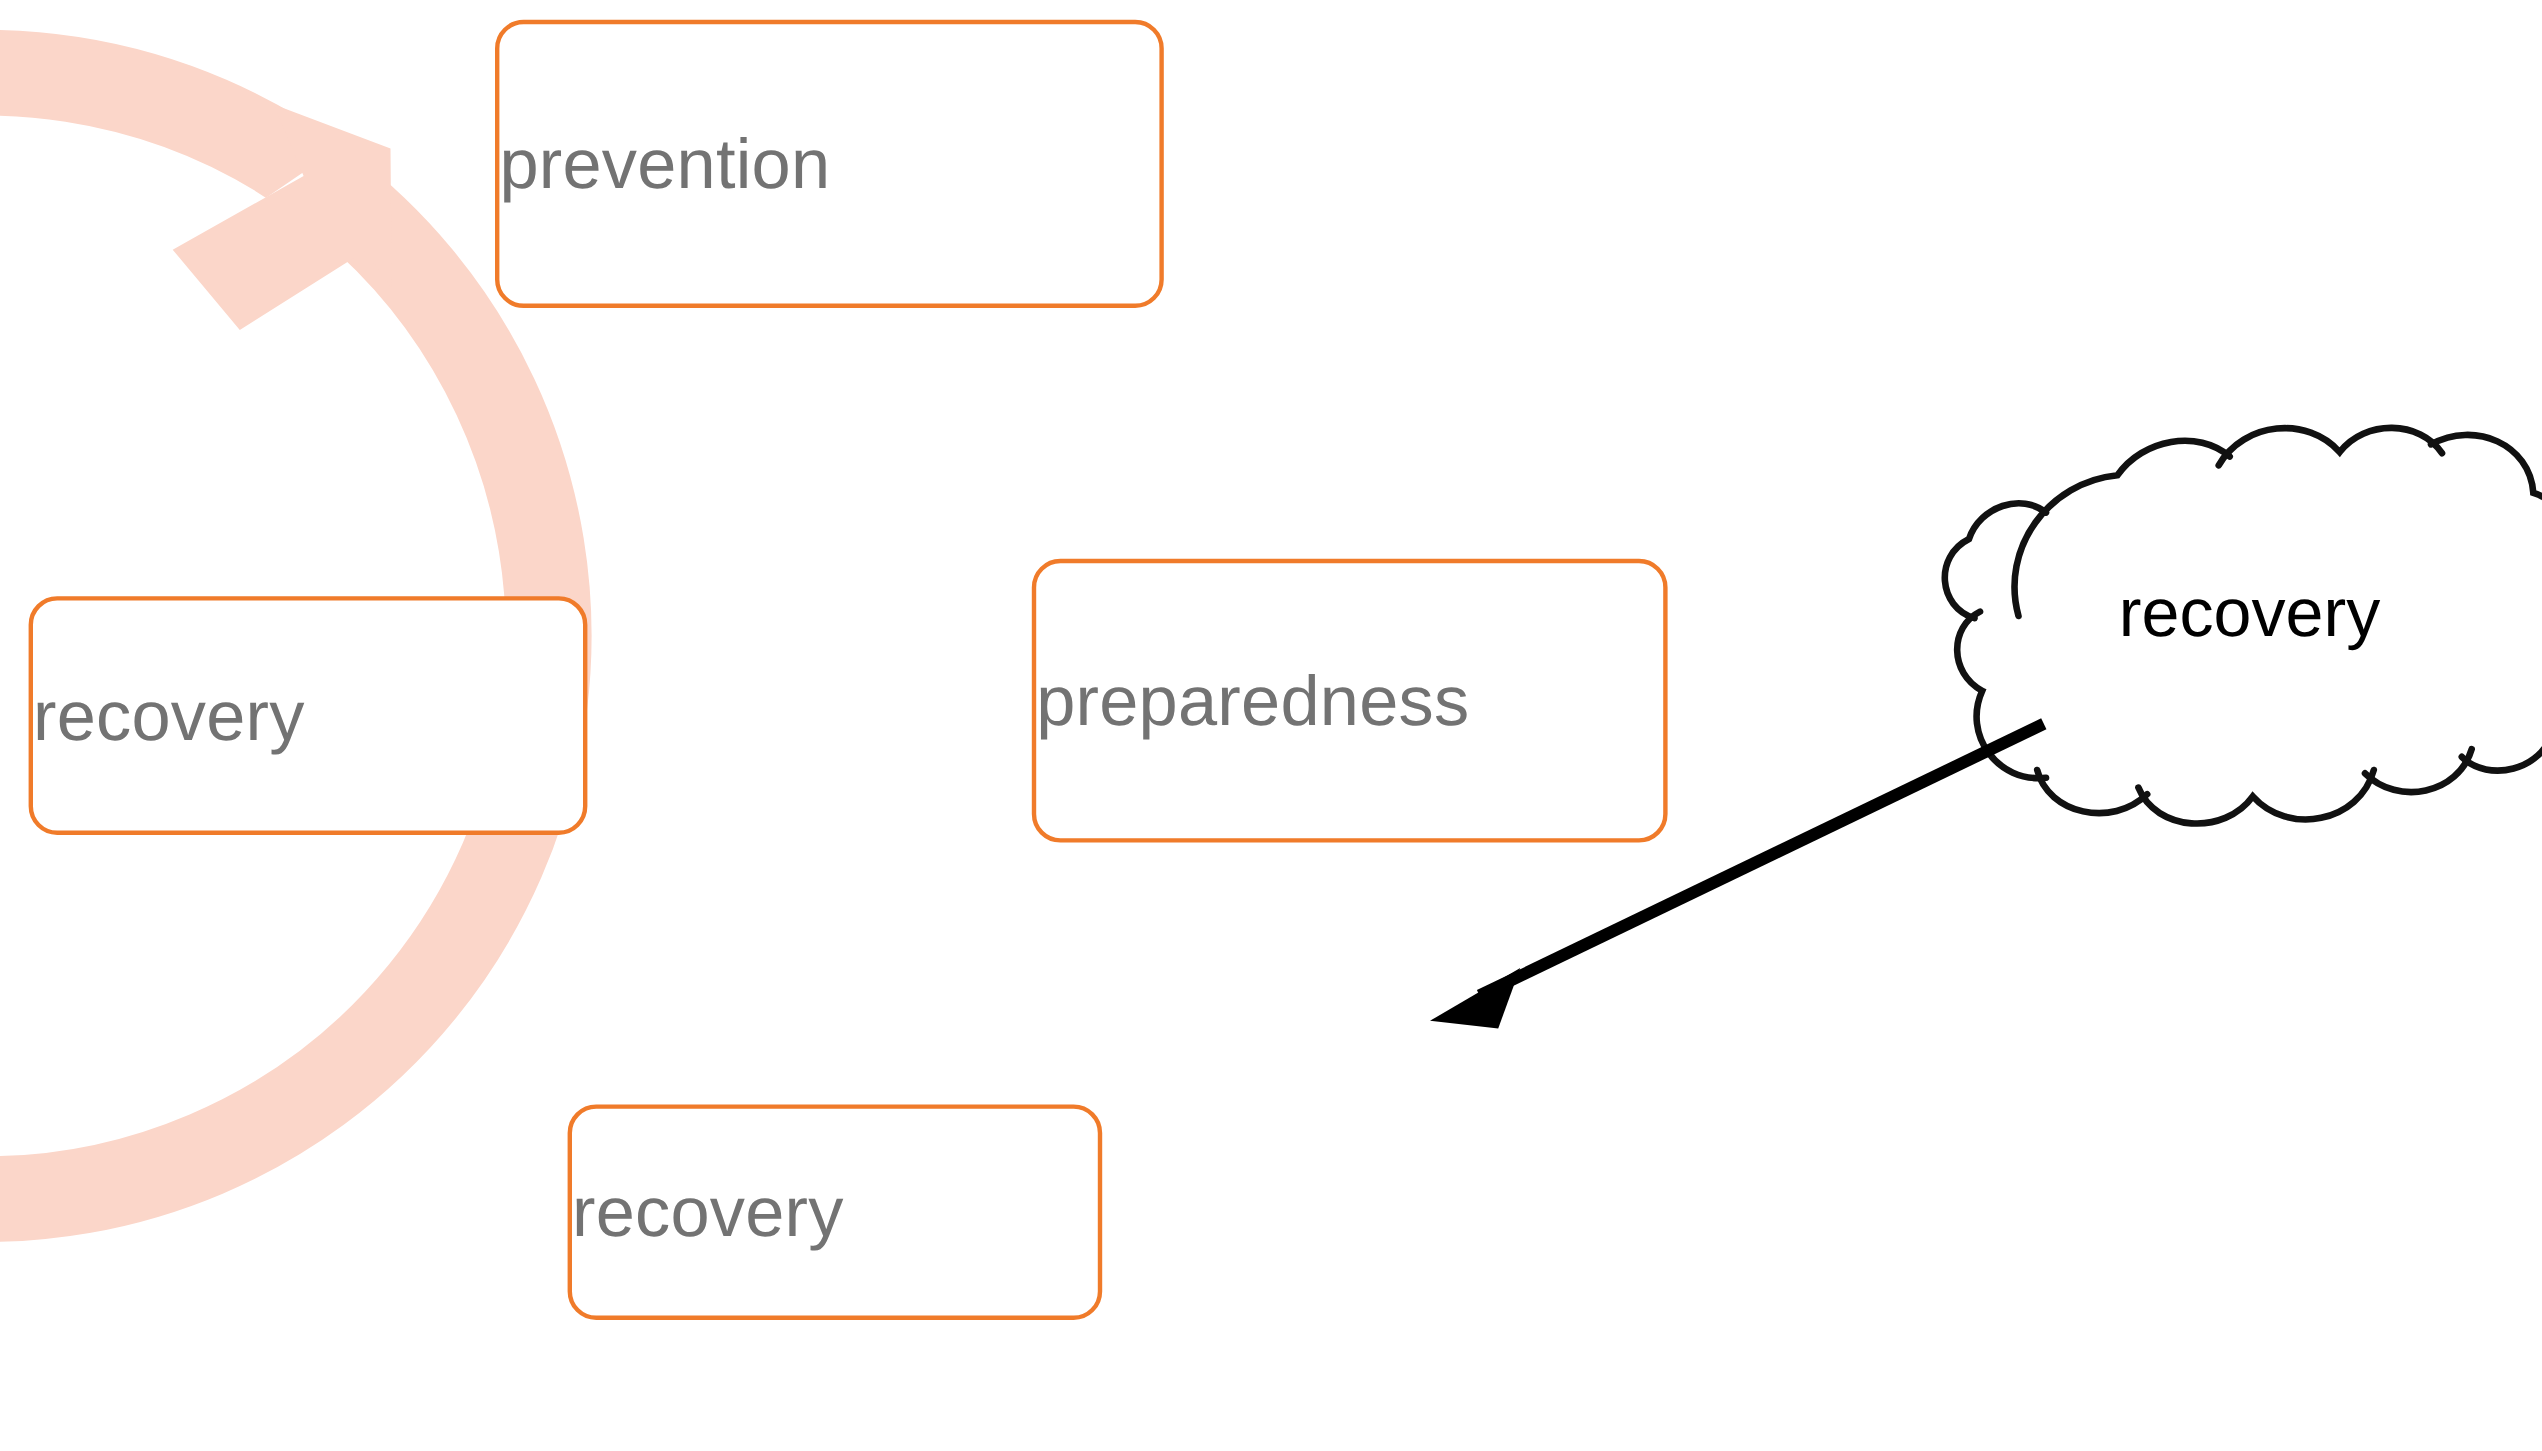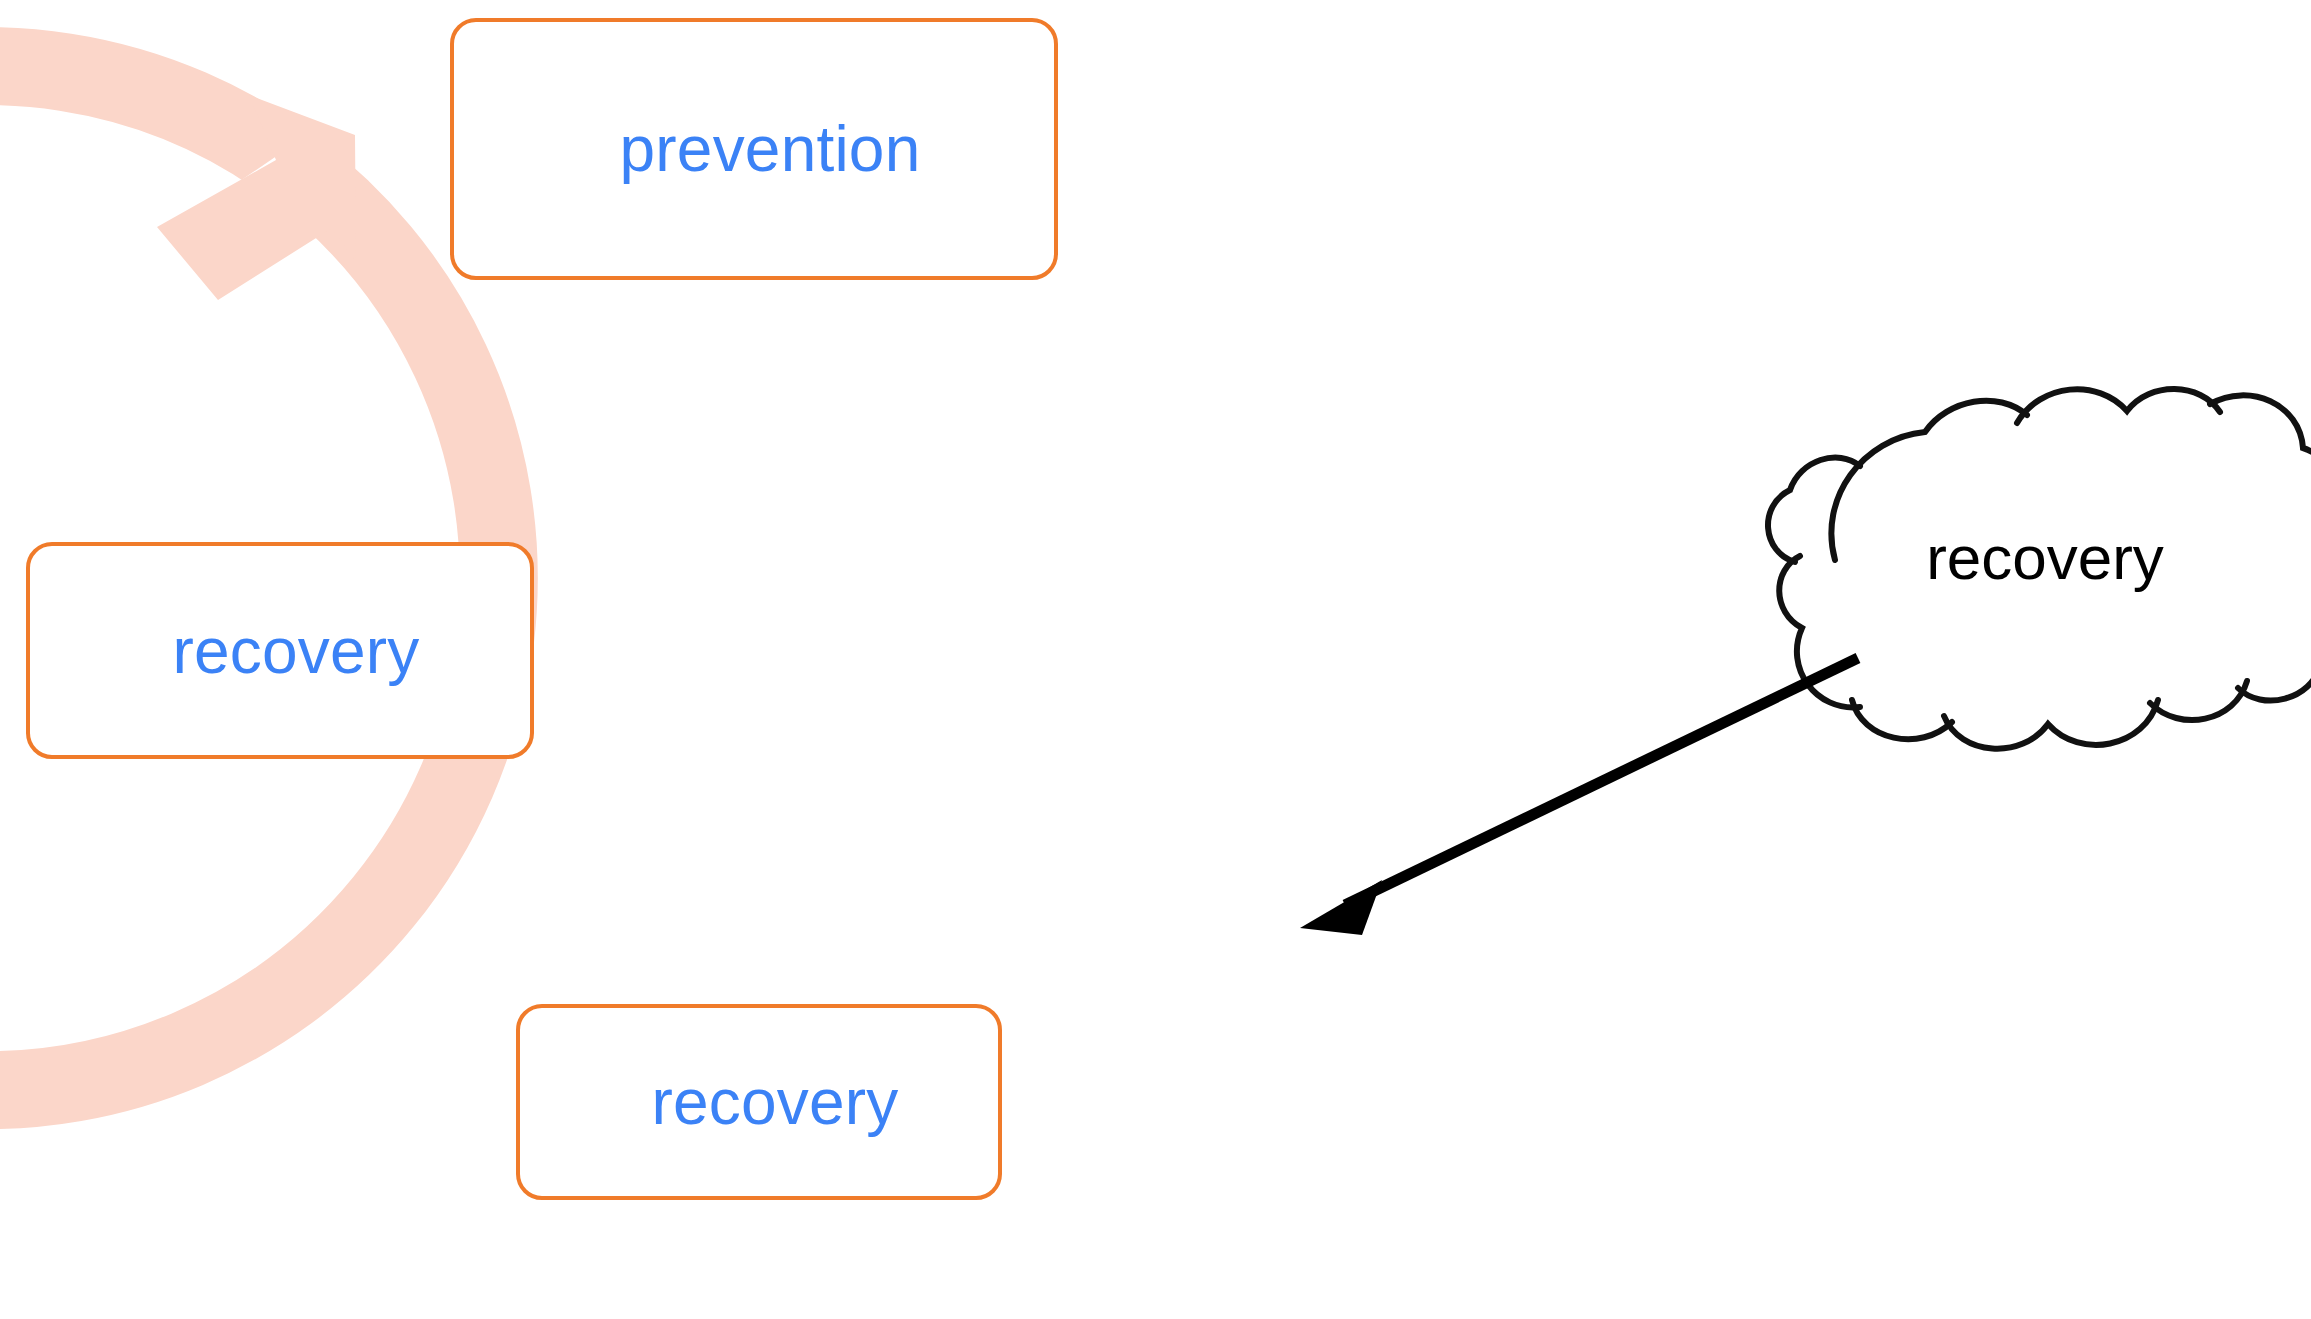--- a/index.html
+++ b/index.html
@@ -25,25 +25,24 @@
     height: 1319px;
   }
   .node-box {
     position: absolute;
     box-sizing: border-box;
     background: #ffffff;
     border: 4px solid #F07B2A;
     border-radius: 26px;
     display: flex;
     align-items: center;
-    justify-content: center;
-    color: #3b82f6;
+    justify-content: flex-start;
+    color: #737373;
     font-family: "Liberation Sans", sans-serif;
     font-weight: 400;
-    padding-left: 32px;
   }
   .node-label {
     font-size: 64px;
     line-height: 1;
     letter-spacing: 0.2px;
     white-space: nowrap;
   }
   #box-prevention {
     left: 450px;  top: 18px;   width: 608px; height: 262px;
   }
@@ -130,20 +129,23 @@
       <line x1="1858" y1="658" x2="1345" y2="905" stroke="#000000" stroke-width="11" stroke-linecap="butt"></line>
       <polygon points="1300,928 1382,880 1362,935" fill="#000000"></polygon>
     </g>
 
   </svg>
 
   <div class="node-box" id="box-prevention">
     <span class="node-label">prevention</span>
   </div>
 
+  <div class="node-box" id="box-preparedness">
+    <span class="node-label">preparedness</span>
+  </div>
 
   <div class="node-box" id="box-response">
     <span class="node-label">recovery</span>
   </div>
 
   <div class="node-box" id="box-recovery">
     <span class="node-label">recovery</span>
   </div>
 
   <div id="cloud-label">recovery</div>

